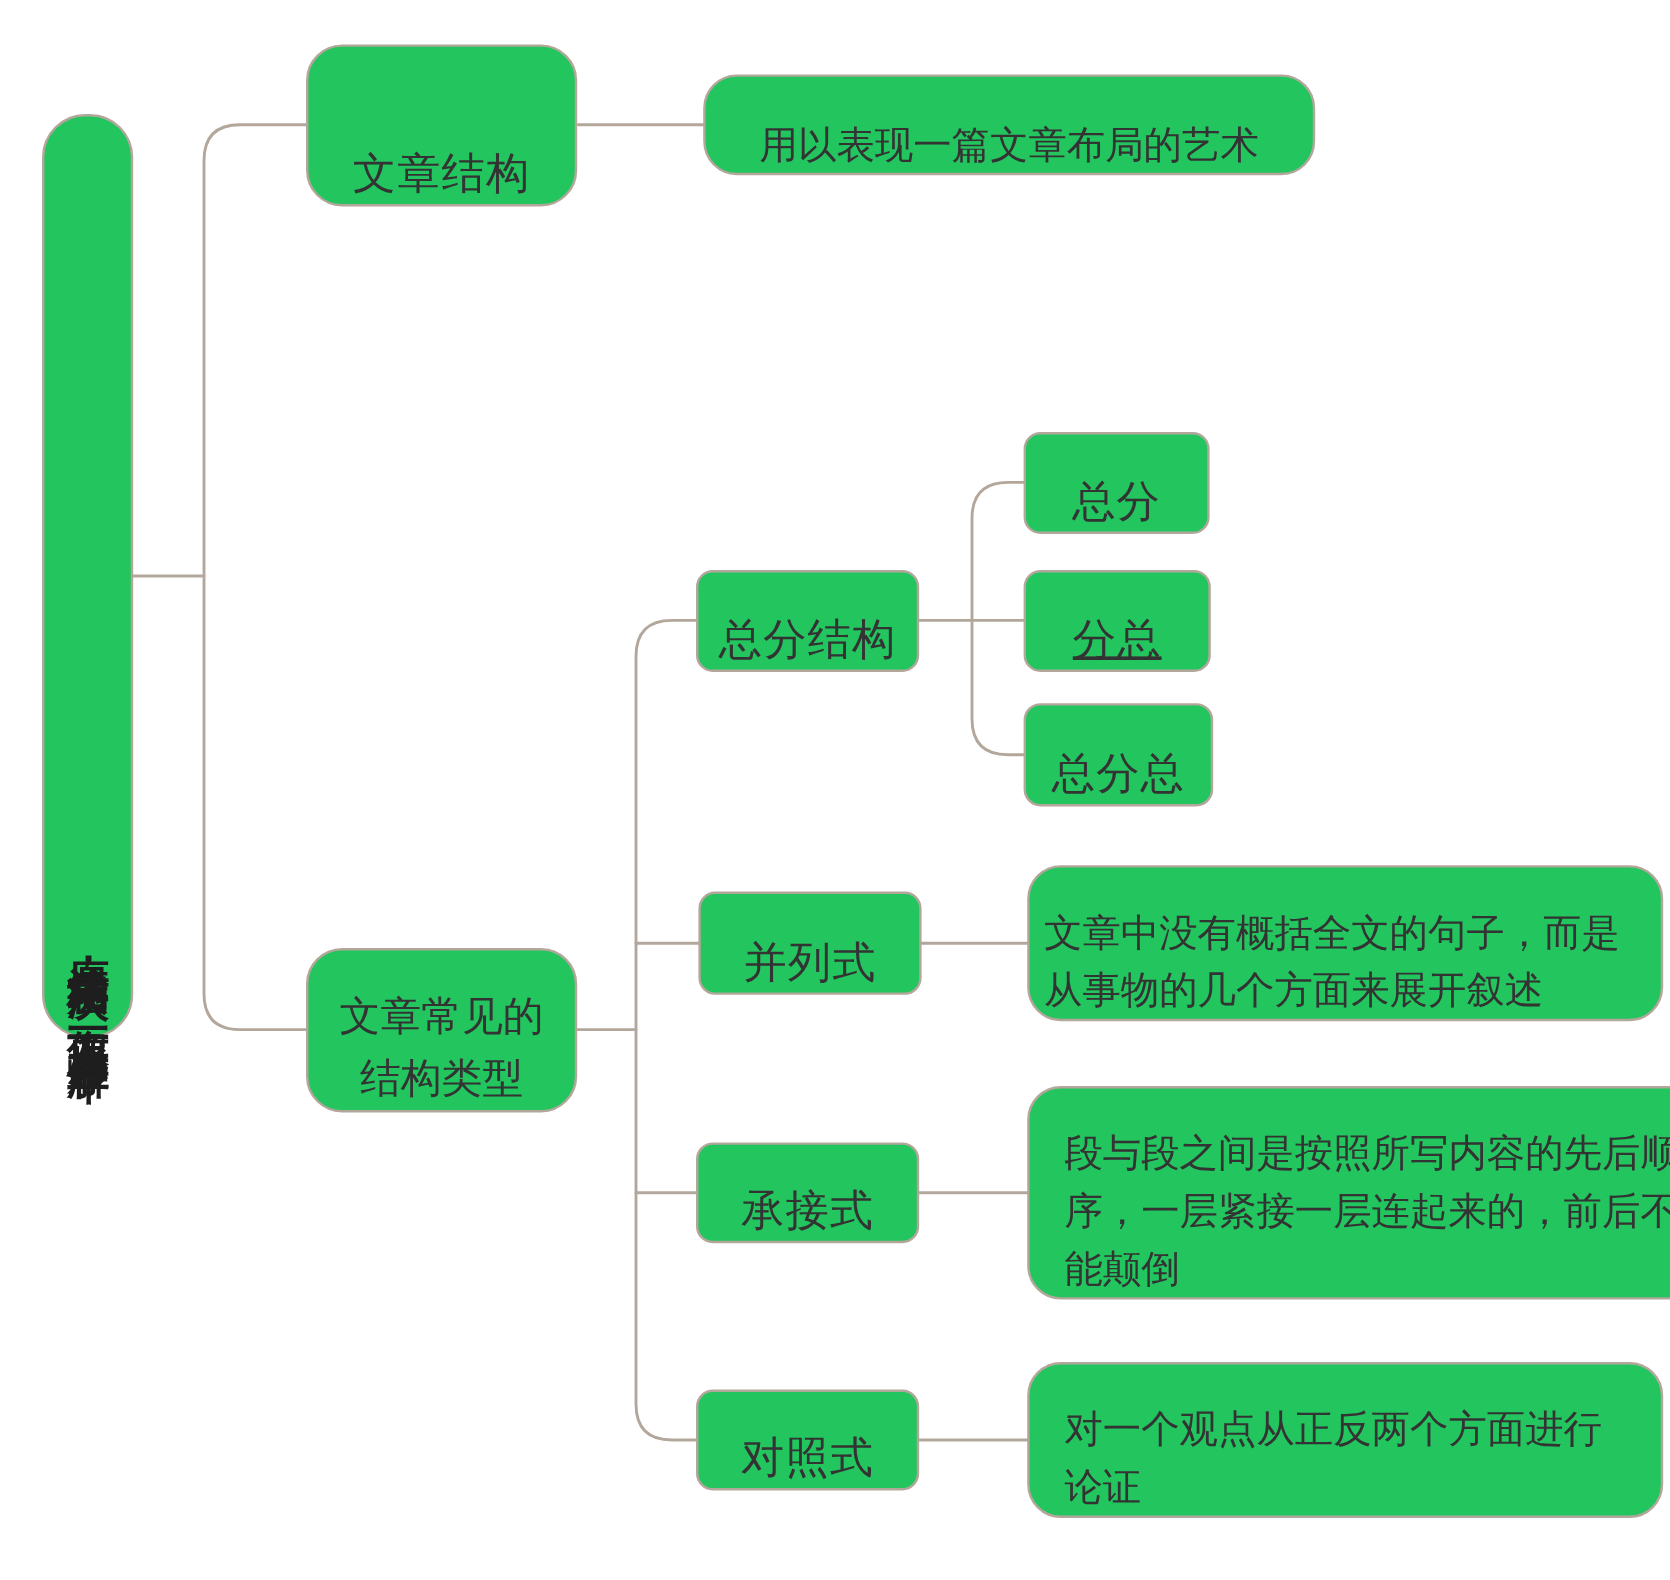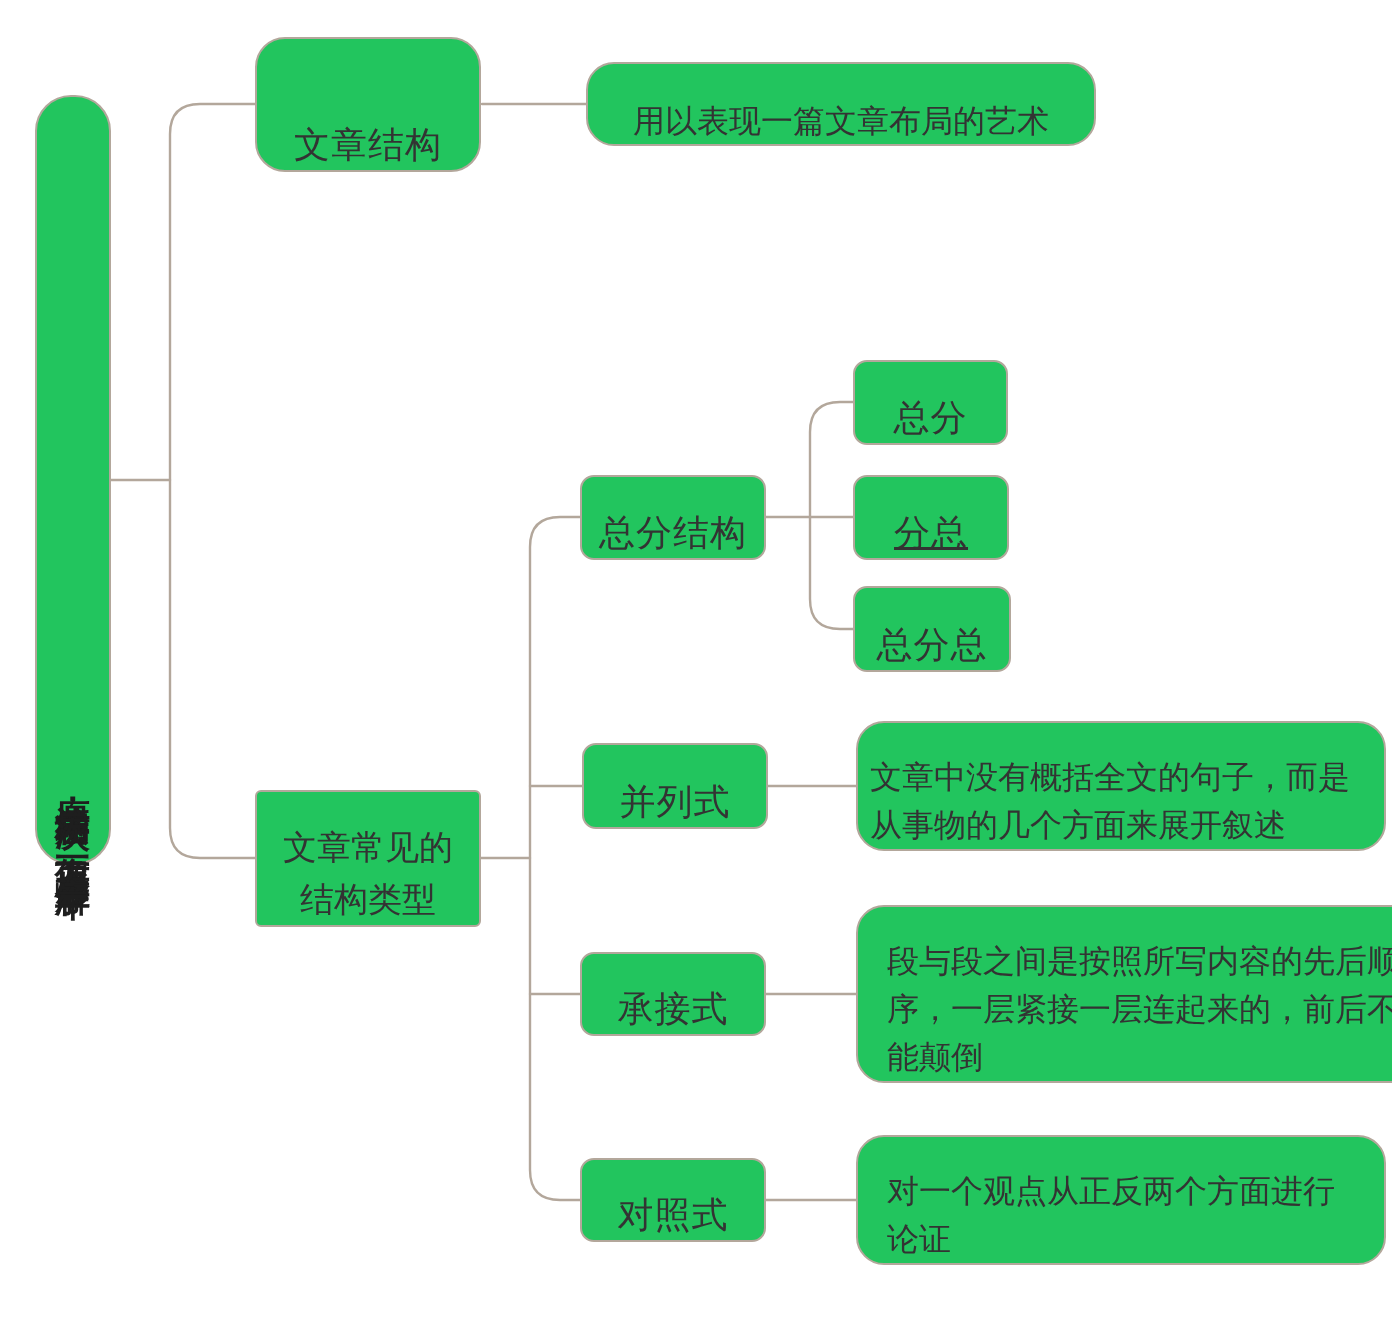--- a/index.html
+++ b/index.html
@@ -29,21 +29,21 @@
   .root-text{
     writing-mode:vertical-rl;text-orientation:mixed;
     font-size:35px;font-weight:bold;color:#1e1e1e;
     letter-spacing:3px;line-height:1;
   }
 
   .n-structure{left:255px;top:37px;width:226px;height:135px;border-radius:30px;}
   .d-structure{left:586px;top:62px;width:510px;height:84px;border-radius:28px;}
   .d-structure .def-text{font-size:32px;color:#333333;white-space:nowrap;}
 
-  .n-types{left:255px;top:790px;width:226px;height:137px;border-radius:6px;padding:0 12px;}
+  .n-types{left:255px;top:790px;width:226px;height:137px;border-radius:30px;padding:0 12px;}
   .n-types .wrap-label{font-size:34px;line-height:52px;letter-spacing:0;color:#333333;}
 
   .n-sub{border-radius:14px;}
   .n-zongfen{left:580px;top:475px;width:186px;height:85px;}
   .c-zf1{left:853px;top:360px;width:155px;height:85px;}
   .c-zf2{left:853px;top:475px;width:156px;height:85px;text-decoration:underline;}
   .c-zf3{left:853px;top:586px;width:158px;height:86px;}
   .n-binglie{left:582px;top:743px;width:186px;height:86px;}
   .n-chengjie{left:580px;top:952px;width:186px;height:84px;}
   .n-duizhao{left:580px;top:1158px;width:186px;height:84px;}

